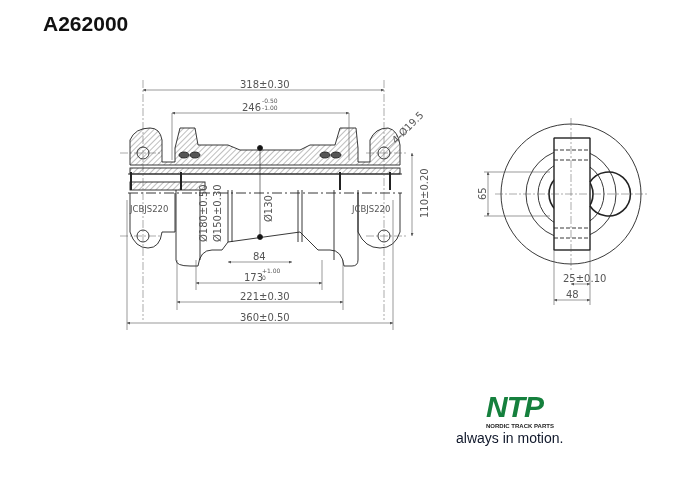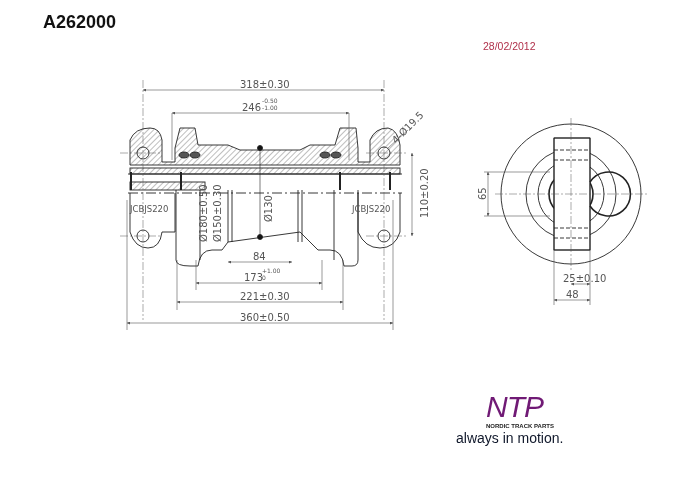--- a/index.html
+++ b/index.html
@@ -1,33 +1,32 @@
 <!DOCTYPE html>
 <html><head>
 <meta charset="utf-8">
 <style>
   html,body{margin:0;padding:0;background:#ffffff;}
   body{width:700px;height:500px;position:relative;overflow:hidden;font-family:"Liberation Sans",sans-serif;}
-  .part-no{position:absolute;left:43px;top:12px;font-size:18px;font-weight:bold;color:#111;}
+  .part-no{position:absolute;left:43px;top:12px;font-size:21px;font-weight:bold;color:#111;}
   .approval{position:absolute;left:483px;top:40px;font-size:10.5px;line-height:12.5px;color:#b0304a;}
   .approval div{white-space:nowrap;}
   svg.drawing{position:absolute;left:0;top:0;}
   .dim{font-family:"DejaVu Sans",sans-serif;font-size:10px;fill:#555;}
   .logo{position:absolute;left:486px;top:390px;width:120px;height:60px;}
-  .logo .brand{position:absolute;left:0;top:0;font-size:30px;font-weight:normal;color:#701a75;letter-spacing:-1px;font-style:italic;}
+  .logo .brand{position:absolute;left:0;top:0;font-size:30px;font-weight:bold;color:#15803d;letter-spacing:-1px;font-style:italic;}
   .logo .sub{position:absolute;left:0;top:33px;font-size:6px;font-weight:bold;color:#222;white-space:nowrap;}
   .logo .tag{position:absolute;left:-30px;top:40px;font-size:14px;color:#0f172a;white-space:nowrap;font-family:Liberation Sans, sans-serif;}
 </style>
 </head>
 <body>
 
 <div class="part-no">A262000</div>
 
 <div class="approval">
-  <div>28/02/2012</div>
 </div>
 
 <svg class="drawing" width="700" height="500" viewBox="0 0 700 500">
   <defs>
     <pattern id="hatch" width="4" height="4" patternUnits="userSpaceOnUse" patternTransform="rotate(45)">
       <line x1="0" y1="0" x2="0" y2="4" stroke="#444" stroke-width="0.7"></line>
     </pattern>
     <marker id="arr" viewBox="0 0 6 6" refX="6" refY="3" markerWidth="5" markerHeight="5" orient="auto-start-reverse">
       <path d="M0,0 L6,3 L0,6" fill="#555"></path>
     </marker>

